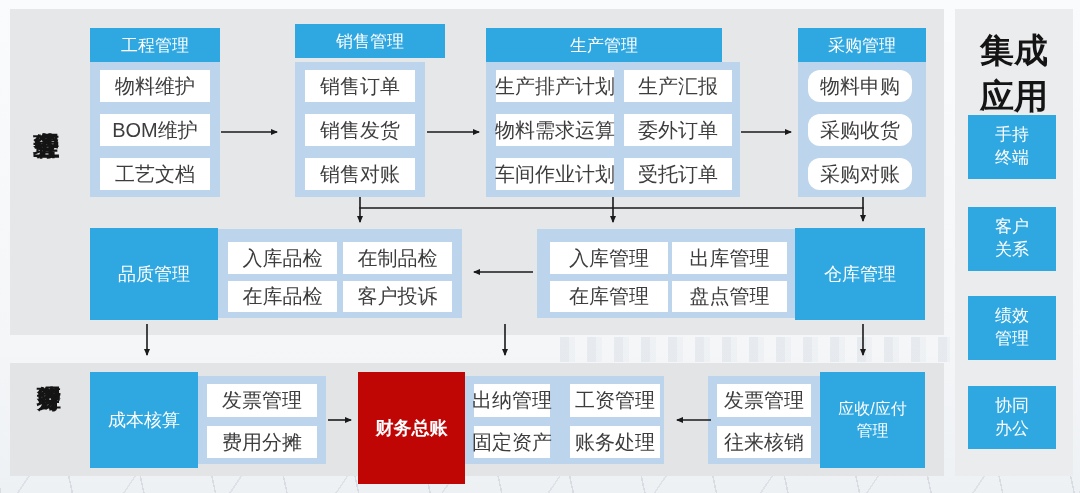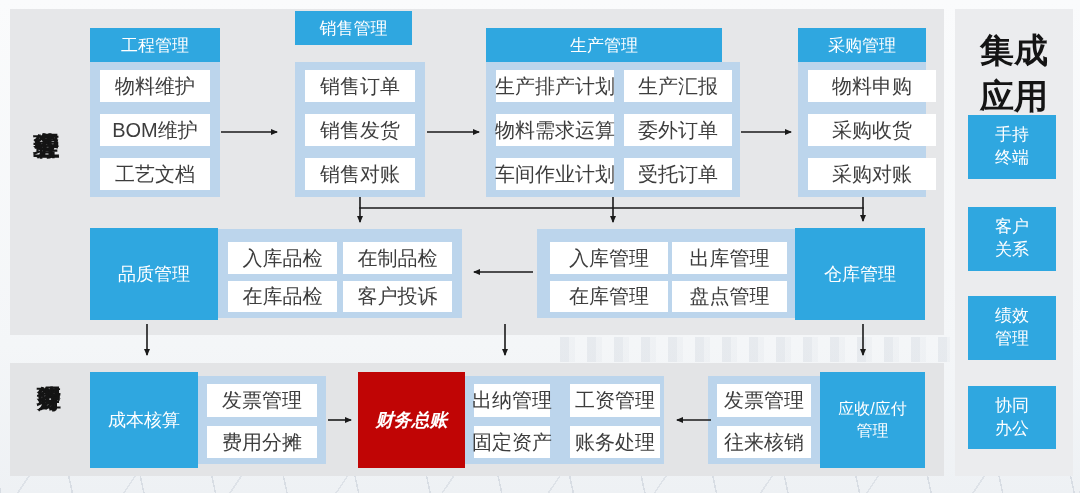--- a/index.html
+++ b/index.html
@@ -37,48 +37,48 @@
   .body-lb { position:absolute; background:#bcd5ec; }
   .wbox { position:absolute; background:#fff; color:#3d3d3d; font-size:20px;
     display:flex; align-items:center; justify-content:center; white-space:nowrap; }
   .bigbox { position:absolute; background:#2fa7e0; color:#fff; font-size:18px;
     display:flex; align-items:center; justify-content:center; text-align:center; }
   .redbox { position:absolute; background:#c00505; color:#fff; font-size:18px; font-weight:bold;
     display:flex; align-items:center; justify-content:center; }
 
   
   .c1-h { left:90px;  top:28px; width:130px; height:34px; }
-  .c2-h { left:295px; top:11px; width:117px; height:34px; }
+  .c2-h { left:295px; top:24px; width:150px; height:34px; }
   .c3-h { left:486px; top:28px; width:236px; height:34px; }
   .c4-h { left:798px; top:28px; width:128px; height:34px; }
   .c1-b { left:90px;  top:62px; width:130px; height:135px; }
   .c2-b { left:295px; top:62px; width:130px; height:135px; }
   .c3-b { left:486px; top:62px; width:254px; height:135px; }
   .c4-b { left:798px; top:62px; width:128px; height:135px; }
 
   .r0 { top:70px; height:32px; } .r1 { top:114px; height:32px; } .r2 { top:158px; height:32px; }
   .c1-x { left:100px; width:110px; } .c2-x { left:305px; width:110px; }
   .c3-a { left:496px; width:118px; } .c3-bx { left:624px; width:108px; }
-  .c4-x { left:808px; width:128px; }
+  .c4-x { left:808px; width:104px;border-radius:12px; }
 
   
   .quality-big { left:90px;  top:228px; width:128px; height:92px; }
   .quality-ct  { left:218px; top:229px; width:244px; height:89px; }
   .wh-ct       { left:537px; top:229px; width:258px; height:89px; }
   .wh-big      { left:795px; top:228px; width:130px; height:92px; }
   .mr0 { top:242px; height:32px; } .mr1 { top:281px; height:31px; }
   .q-c0 { left:228px; width:109px; } .q-c1 { left:343px; width:109px; }
   .w-c0 { left:550px; width:118px; } .w-c1 { left:672px; width:115px; }
 
   
   .cost-big { left:90px;  top:372px; width:108px; height:96px; }
   .cost-ct  { left:198px; top:376px; width:128px; height:88px; }
   .cost-x   { left:207px; width:110px; }
   .br0 { top:384px; height:33px; } .br1 { top:426px; height:32px; }
-  .ledger   { left:358px; top:372px; width:107px; height:96px;font-style:italic; }
+  .ledger   { left:358px; top:372px; width:107px; height:112px; }
   .fin-ct   { left:465px; top:376px; width:199px; height:88px; }
   .f-c0 { left:474px; width:76px; } .f-c1 { left:570px; width:90px; }
   .ar-ct  { left:708px; top:376px; width:112px; height:88px; }
   .ar-x   { left:717px; width:94px; }
   .ar-big { left:820px; top:372px; width:105px; height:96px; font-size:16px; line-height:22px; }
 
   
   .side-title { position:absolute; left:955px; top:28px; width:118px; text-align:center;
     font-size:34px; font-weight:bold; color:#141414; line-height:31px; }
   .side-box { position:absolute; left:968px; width:88px; height:64px; background:#2fa7e0;

